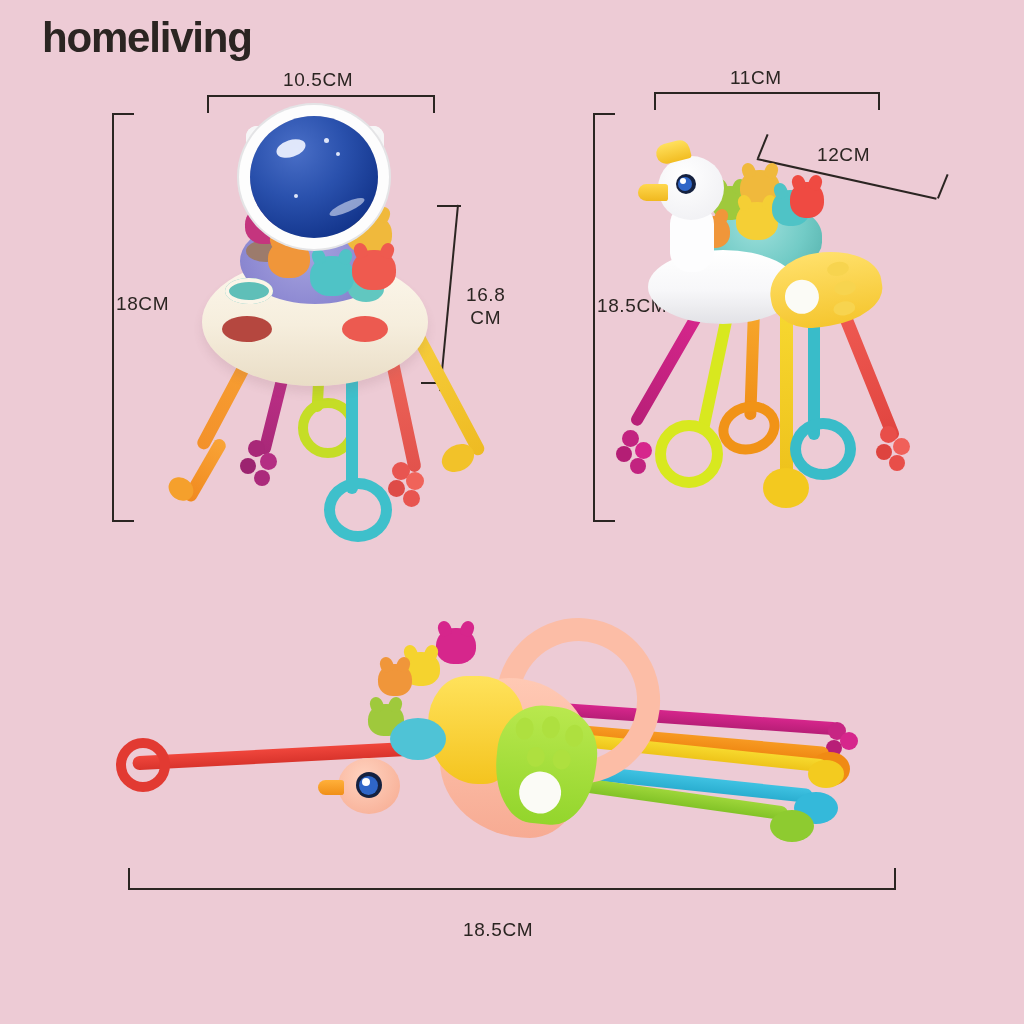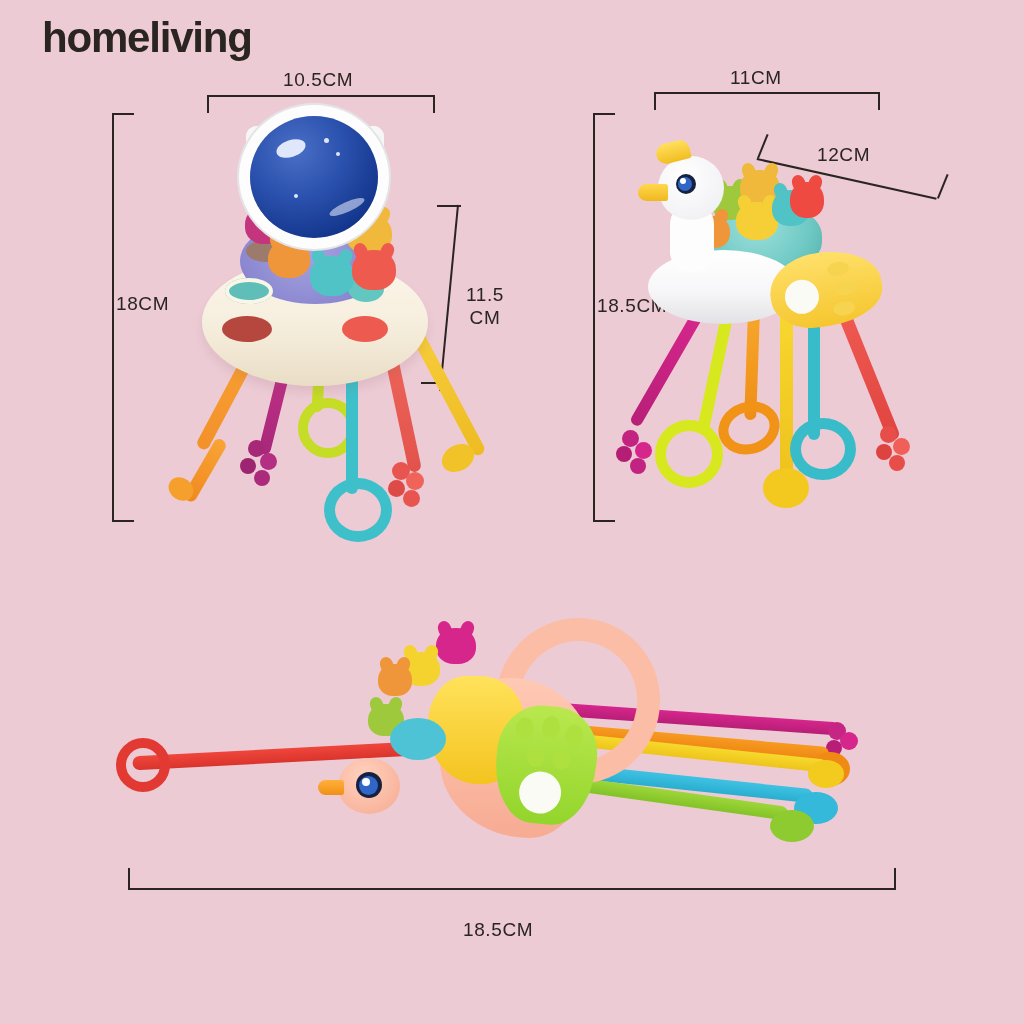--- a/index.html
+++ b/index.html
@@ -144,21 +144,21 @@
     <div class="dim-label" style="left:283px;top:68px;">10.5CM</div>
     <div class="rule h" style="left:207px;top:95px;width:228px;"></div>
     <div class="rule v" style="left:207px;top:95px;height:18px;"></div>
     <div class="rule v" style="left:433px;top:95px;height:18px;"></div>
 
     <div class="dim-label" style="left:116px;top:292px;">18CM</div>
     <div class="rule v" style="left:112px;top:113px;height:409px;"></div>
     <div class="rule h" style="left:112px;top:113px;width:22px;"></div>
     <div class="rule h" style="left:112px;top:520px;width:22px;"></div>
 
-    <div class="dim-label" style="left:466px;top:283px;text-align:center;">11.5
+    <div class="dim-label" style="left:466px;top:283px;text-align:center;">16.8
 CM</div>
     <div class="rule slant" style="left:459px;top:205px;width:187px;transform:rotate(95.5deg);"></div>
     <div class="rule h" style="left:437px;top:205px;width:24px;"></div>
     <div class="rule h" style="left:421px;top:382px;width:24px;"></div>
 
     <div class="toy" style="left:150px;top:110px;width:330px;height:420px;">
 
       <div class="sil">
         <div class="rod" style="left:110px;top:215px;width:13px;height:140px;background:linear-gradient(#f9a436,#f3912a);transform:rotate(28deg);"></div>
         <div class="rod" style="left:66px;top:330px;width:13px;height:70px;background:linear-gradient(#f9a436,#f0891f);transform:rotate(30deg);"></div>

